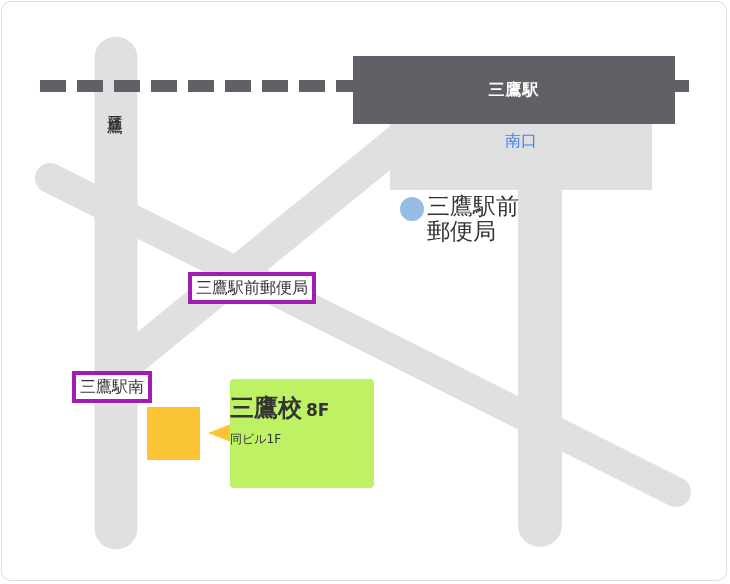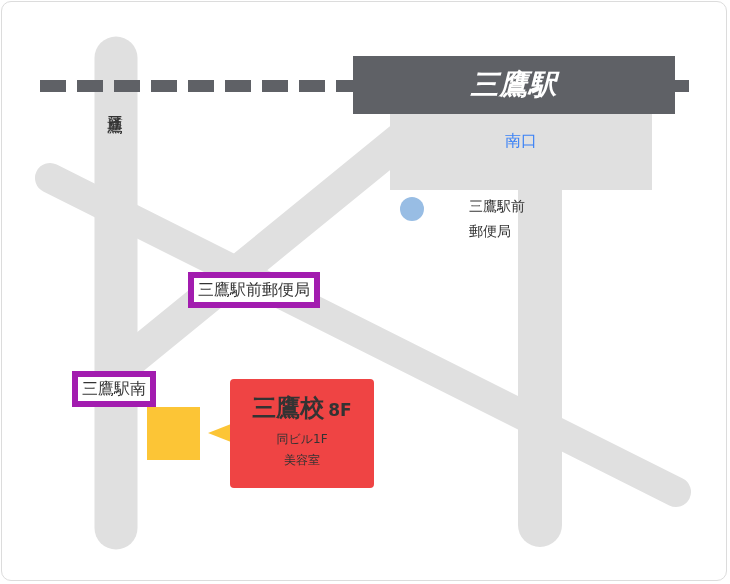--- a/index.html
+++ b/index.html
@@ -1,26 +1,26 @@
 <!DOCTYPE html>
 <html><head>
 <meta charset="utf-8">
 <style>
   html,body{margin:0;padding:0;background:#fff;}
   body{width:730px;height:584px;position:relative;overflow:hidden;font-family:"DejaVu Sans","Liberation Sans",sans-serif;}
   .frame{position:absolute;left:1px;top:1px;width:726px;height:580px;border:1.5px solid #dcdcdc;border-radius:10px;box-sizing:border-box;background:#fff;}
   svg.map{position:absolute;left:0;top:0;}
-  .station{position:absolute;left:353px;top:56px;width:322px;height:58px;background:#5f6166;color:#fff;font-size:28px;font-weight:bold;display:flex;align-items:center;justify-content:center;letter-spacing:1px;font-style:italic;}
+  .station{position:absolute;left:353px;top:56px;width:322px;height:68px;background:#5f6166;color:#fff;font-size:16px;font-weight:bold;display:flex;align-items:center;justify-content:center;letter-spacing:1px;}
   .south-exit{position:absolute;left:505px;top:131px;font-size:16px;color:#3b82f6;}
   .vtext{position:absolute;left:104px;top:104px;width:22px;font-size:16px;color:#333;writing-mode:vertical-rl;line-height:22px;}
-  .label-box{position:absolute;background:#fff;border:6px solid #a21caf;font-size:16px;color:#333;padding:2px 4px;line-height:20px;white-space:nowrap;}
+  .label-box{position:absolute;background:#fff;border:4px solid #a21caf;font-size:16px;color:#333;padding:2px 4px;line-height:20px;white-space:nowrap;}
   .po-dot{position:absolute;left:400px;top:197px;width:24px;height:24px;border-radius:50%;background:#98bde4;}
-  .po-text{position:absolute;left:427px;top:194px;font-size:14px;line-height:25px;color:#333;margin-left:42px;}
+  .po-text{position:absolute;left:427px;top:194px;font-size:23px;line-height:25px;color:#333;}
   .school-square{position:absolute;left:147px;top:407px;width:53px;height:53px;background:#fcc536;}
-  .callout{position:absolute;left:230px;top:379px;width:144px;height:109px;background:#ef4444;border-radius:4px;text-align:center;color:#333;}
+  .callout{position:absolute;left:230px;top:379px;width:144px;height:109px;background:#bef264;border-radius:4px;color:#333;}
   .callout-arrow{position:absolute;left:208px;top:424px;width:0;height:0;border-top:9px solid transparent;border-bottom:9px solid transparent;border-right:23px solid #fcc536;}
   .callout .name{margin-top:14px;font-size:24px;font-weight:bold;line-height:30px;}
   .callout .name .floor{font-size:17px;margin-left:4px;}
   .callout .sub{font-size:12px;line-height:21px;margin-top:4px;}
 </style>
 </head>
 <body>
 
 <div class="frame"></div>
 
@@ -61,15 +61,14 @@
   <div>三鷹駅前</div>
   <div>郵便局</div>
 </div>
 
 <div class="school-square"></div>
 <div class="callout-arrow"></div>
 <div class="callout">
   <div class="name"><span>三鷹校</span><span class="floor">8F</span></div>
   <div class="sub">
     <div>同ビル1F</div>
-    <div>美容室</div>
   </div>
 </div>
 
 </body></html>

